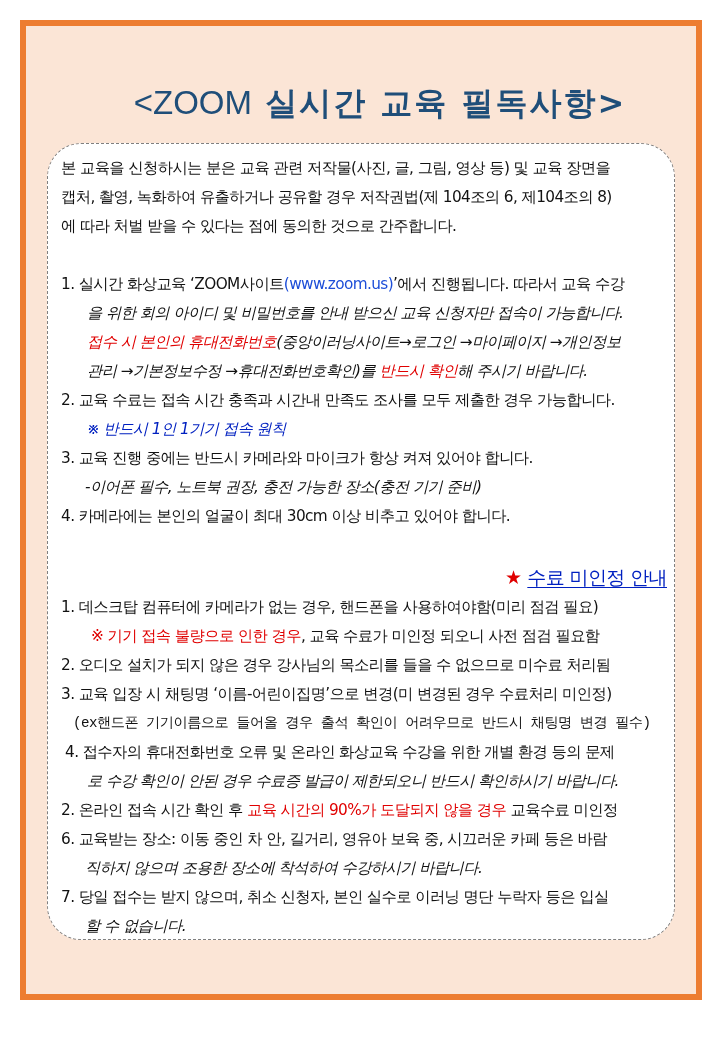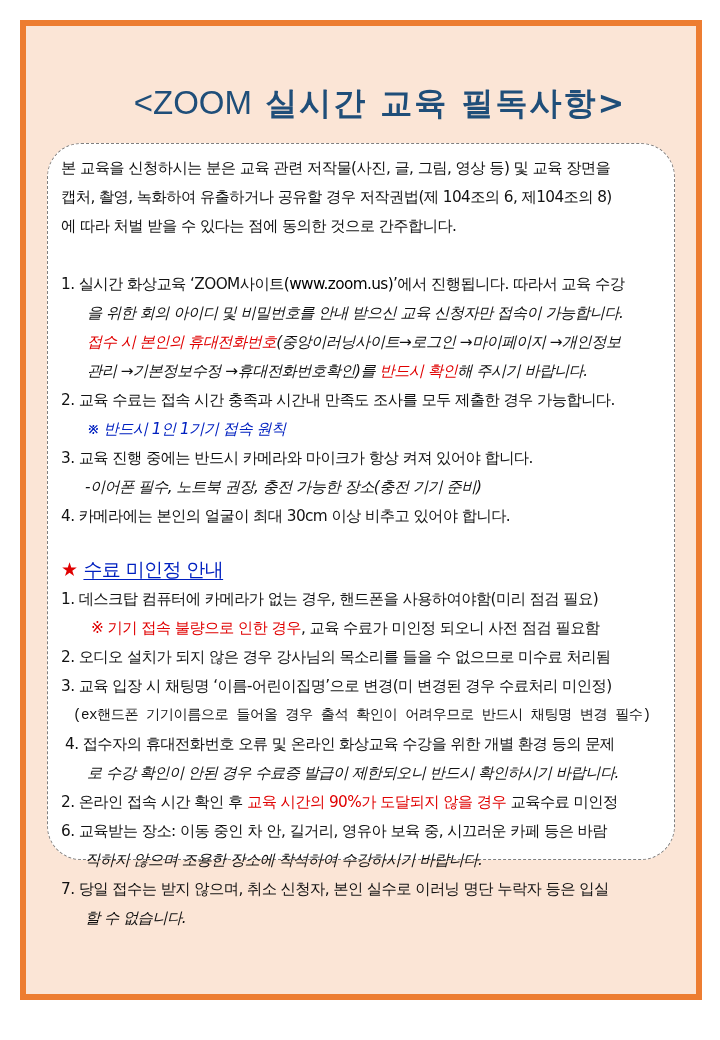--- a/index.html
+++ b/index.html
@@ -43,21 +43,21 @@
     }
     .title .ko {
       font-weight: bold;
       letter-spacing: 2px;
     }
     .card {
       position: absolute;
       left: 21px;
       top: 117px;
       width: 628px;
-      height: 717px;
+      height: 797px;
       background: #ffffff;
       border: 1.5px dashed #7f7f7f;
       border-radius: 34px;
       box-sizing: border-box;
     }
     .content {
       position: absolute;
       left: 13px;
       top: 10px;
       width: 606px;
@@ -69,27 +69,28 @@
     }
     .line { display: block; height: 29px; }
     .gap { display: block; height: 29px; }
     .indent1 { padding-left: 26px; font-style: italic; }
     .indent2 { padding-left: 24px; font-style: italic; }
     .indent3 { padding-left: 4px; }
     .indent4 { padding-left: 30px; }
     .indent5 { padding-left: 12px; font-family: Liberation Mono, monospace; }
     .red { color: #e00000; }
     .blue { color: #0020c0; }
-    .link { color: #000000; margin-top: 19px; }
+    .link { color: #1d4ed8; margin-top: 19px; }
     .sec-head {
       display: block;
       height: 32px;
       line-height: 32px;
       font-size: 19px;
-      margin-top: 6px;
+      margin-top: 14px;
+      text-align: right;
     }
     .star { color: #e00000; font-size: 19px; margin-right: 6px; }
     .sec-title {
       color: #0020c0;
       text-decoration: underline;
       text-underline-offset: 3px;
     }
     .small { font-size: 14.2px; letter-spacing: -0.5px; }
   </style>
 </head>

